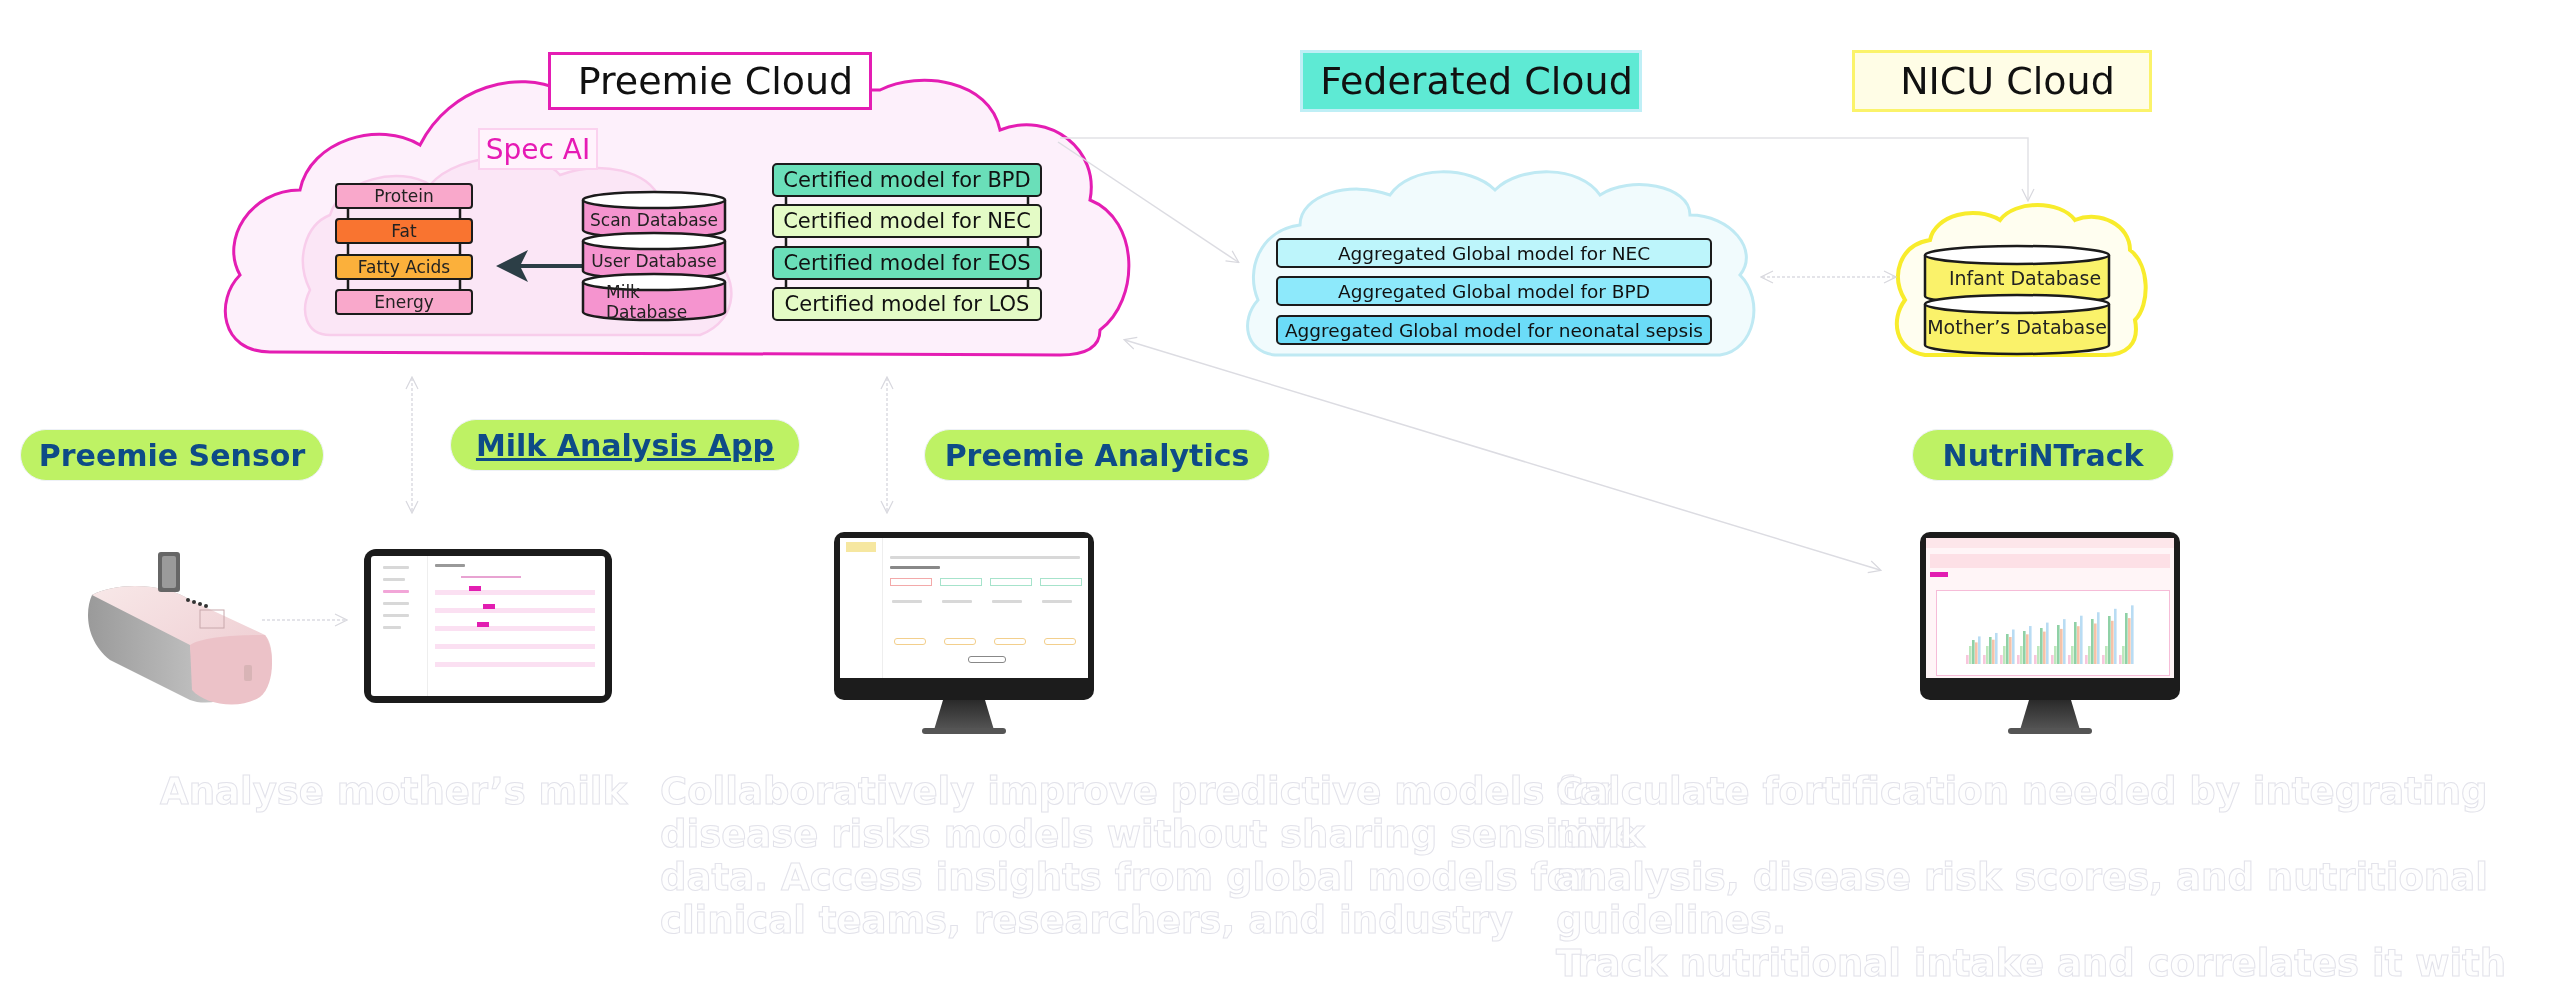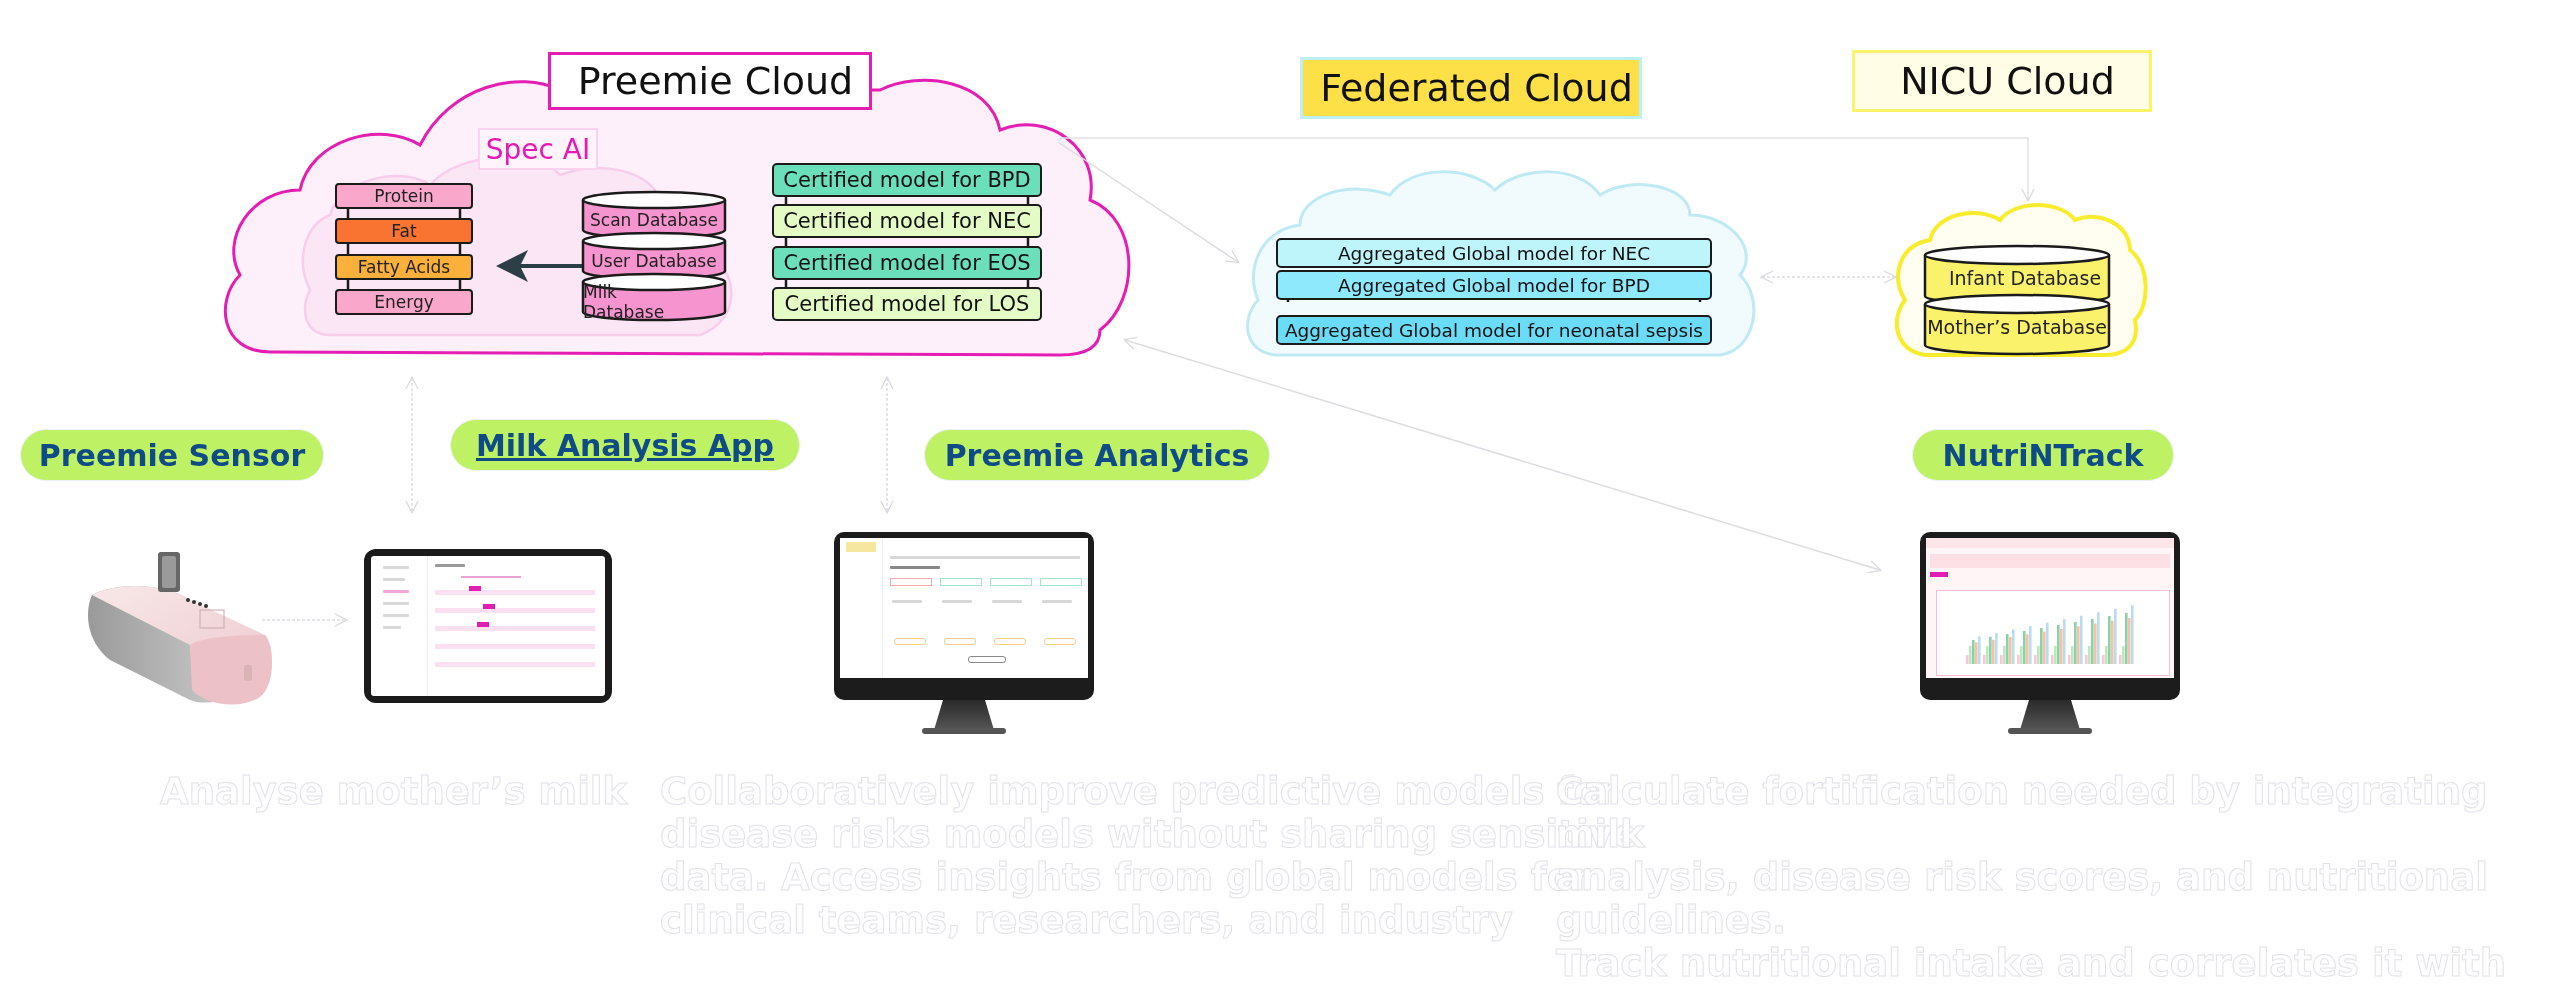--- a/index.html
+++ b/index.html
@@ -5,21 +5,21 @@
   html, body { margin:0; padding:0; }
   body { width:2560px; height:984px; background:#ffffff; position:relative; overflow:hidden;
          font-family:"DejaVu Sans", "Liberation Sans", sans-serif; }
   .abs { position:absolute; }
   svg.layer { position:absolute; left:0; top:0; }
 
   
   .title-box { position:absolute; display:flex; align-items:center; justify-content:center;
                font-size:38px; color:#111; font-weight:500; box-sizing:border-box;padding-left:11px; }
   .title-preemie { left:548px; top:52px; width:324px; height:58px; border:3px solid #e41db3; background:#fff; }
-  .title-fed { left:1300px; top:57px; width:342px; height:62px; border:3px solid #bfeff6; background:#fde047; }
+  .title-fed { left:1300px; top:50px; width:342px; height:62px; border:3px solid #bfeff6; background:#5eead4; }
   .title-nicu { left:1852px; top:50px; width:300px; height:62px; border:3px solid #fbf36a; background:#fffde6; }
 
   .spec-ai { left:478px; top:128px; width:120px; height:42px; border:2px solid #fbd2ef; background:#fff3fc;
              color:#e61ab4; font-size:28px; display:flex; align-items:center; justify-content:center; box-sizing:border-box; }
 
   
   .stack-item { position:absolute; left:335px; width:138px; height:26px; border:2.5px solid #1b1b1b; border-radius:4px;
                 box-sizing:border-box; display:flex; align-items:center; justify-content:center; font-size:17px; color:#222; }
 
   
@@ -140,32 +140,32 @@
     <line x1="786" y1="280" x2="786" y2="287"></line>
       <line x1="1028" y1="280" x2="1028" y2="287"></line>
     <line x1="1288" y1="255" x2="1288" y2="263"></line>
       <line x1="1700" y1="255" x2="1700" y2="263"></line>
     <line x1="1288" y1="293" x2="1288" y2="302"></line>
       <line x1="1700" y1="293" x2="1700" y2="302"></line>
   </g>
 </svg>
 <div class="cyl" style="left:583px;top:208px;width:142px;height:24px;">Scan Database</div>
 <div class="cyl" style="left:583px;top:249px;width:142px;height:24px;">User Database</div>
-<div class="cyl" style="left:583px;top:290px;width:115px;height:24px;">Milk Database</div>
+<div class="cyl" style="left:583px;top:290px;width:115px;height:24px;padding-left:23px;">Milk Database</div>
 
 <div>
   <div class="cert" style="top:163px;background:#6adfb9;">Certified model for BPD</div>
   <div class="cert" style="top:204px;background:#e4fbc6;">Certified model for NEC</div>
   <div class="cert" style="top:246px;background:#6adfb9;">Certified model for EOS</div>
   <div class="cert" style="top:287px;background:#e4fbc6;">Certified model for LOS</div>
 </div>
 
 <div>
   <div class="agg" style="top:226px;background:#bdf5fb;">Aggregated Global model for NEC</div>
-  <div class="agg" style="top:258px;background:#8de9fb;text-align:right;">Aggregated Global model for BPD</div>
+  <div class="agg" style="top:264px;background:#8de9fb;text-align:right;">Aggregated Global model for BPD</div>
   <div class="agg" style="top:303px;background:#6bdcf8;">Aggregated Global model for neonatal sepsis</div>
 </div>
 
 <div class="cyl" style="left:1925px;top:262px;width:184px;height:32px;font-size:19px;margin-left:8px;">Infant Database</div>
 <div class="cyl" style="left:1925px;top:311px;width:184px;height:32px;font-size:19px;">Mother’s Database</div>
 
 <div class="pill" style="left:20px;top:429px;width:304px;">Preemie Sensor</div>
 <div class="pill" style="left:450px;top:419px;width:350px;text-decoration:underline;">Milk Analysis App</div>
 <div class="pill" style="left:924px;top:429px;width:346px;">Preemie Analytics</div>
 <div class="pill" style="left:1912px;top:429px;width:262px;">NutriNTrack</div>

